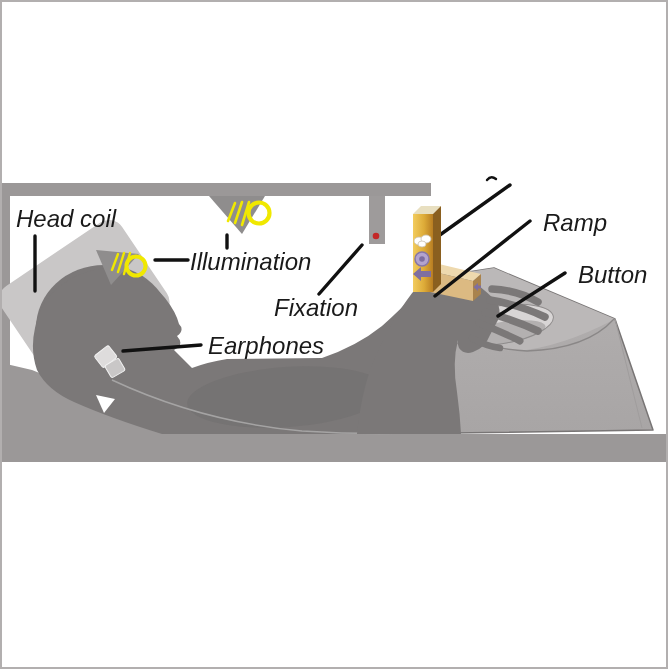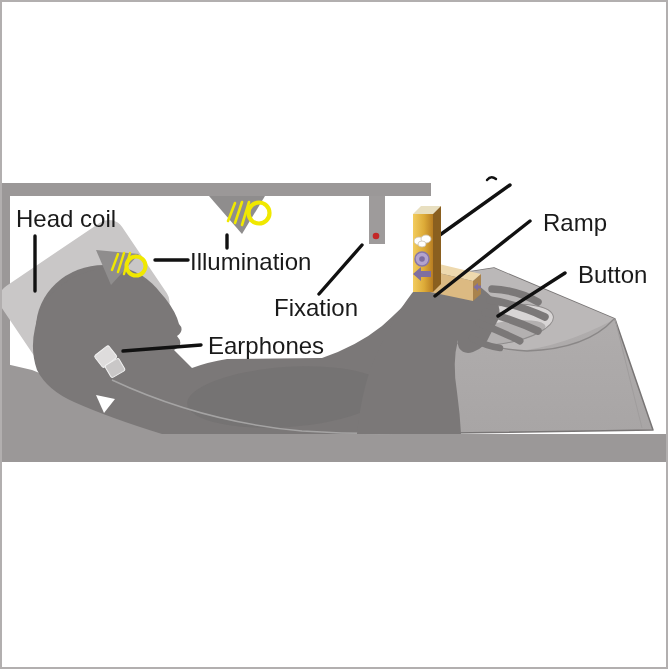--- a/index.html
+++ b/index.html
@@ -4,20 +4,21 @@
 <style>
   html,body{margin:0;padding:0;background:#ffffff;}
   .canvas{
     position:relative;
     width:668px;height:669px;
     box-sizing:border-box;
     border:2px solid #b2afaf;
     background:#ffffff;
     overflow:hidden;
     font-family:"Liberation Sans", sans-serif;
+    font-style:italic;
   }
   svg{display:block;}
   svg text{
     font-family:"Liberation Sans", sans-serif;
     font-size:24px;
     fill:#1a1a1a;
   }
   .leader{stroke:#111111;stroke-width:3.4;stroke-linecap:round;fill:none;}
 </style>
 </head>

